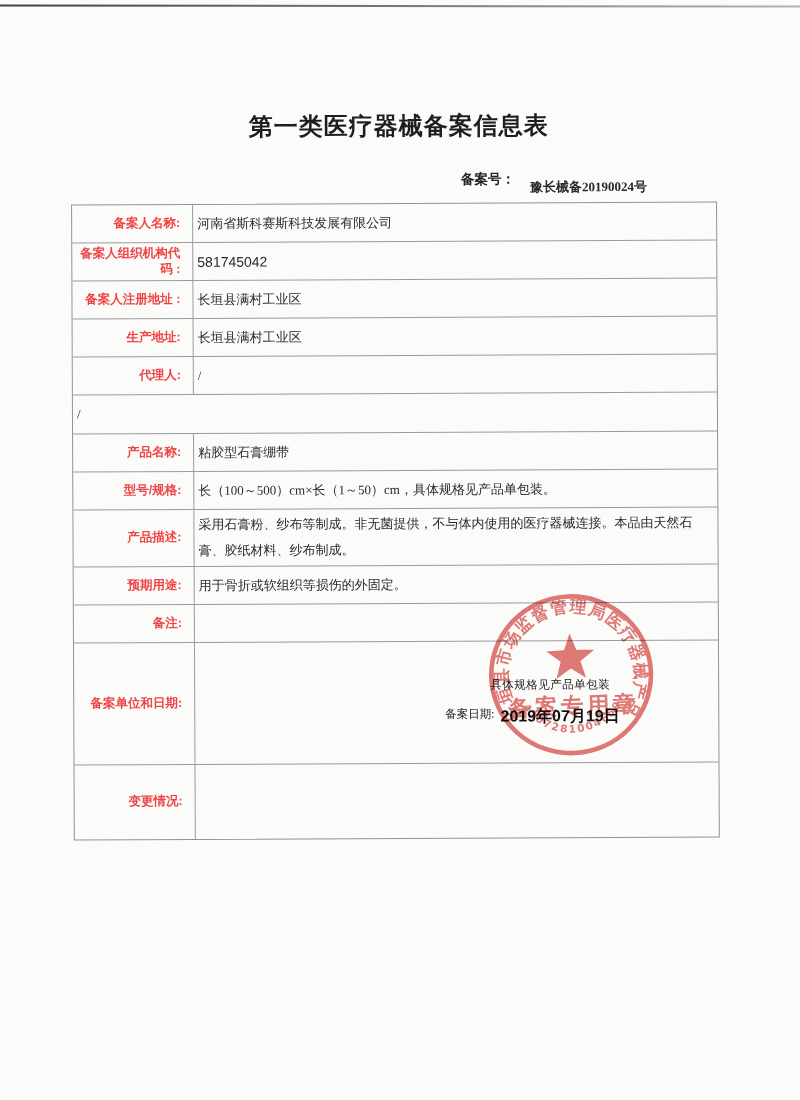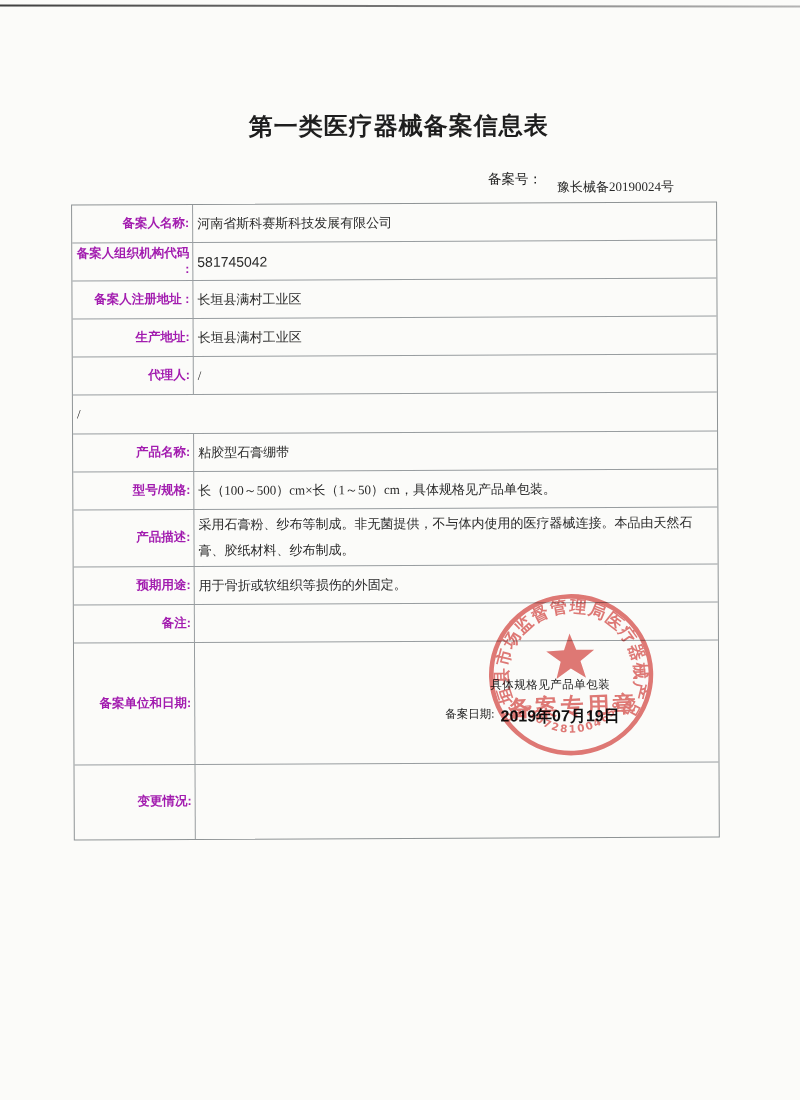--- a/index.html
+++ b/index.html
@@ -22,22 +22,22 @@
     transform-origin: 400px 420px;
     color: #262626;
   }
   .title {
     position: absolute; top: 110px; left: 0; width: 100%;
     text-align: center;
     font-size: 24px; font-weight: bold; letter-spacing: 1px;
     color: #1e1e1e;
   }
   .regno {
-    position: absolute; left: 489px; top: 171px;
-    font-size: 13.5px; font-weight: 400; color: #222;
+    position: absolute; left: 462px; top: 171px;
+    font-size: 13.5px; font-weight: 700; color: #222;
     display: flex;
   }
   .regno .val { margin-left: 11px; }
   .table {
     position: absolute; left: 72px; top: 203px; width: 646px;
     border: 1px solid #8f9496;
     background: transparent;
   }
   .row { display: flex; border-bottom: 1px solid #989da0; }
   .row:last-child { border-bottom: none; }
@@ -51,23 +51,23 @@
   .row:nth-child(8)  { height: 38px; }
   .row:nth-child(9)  { height: 57px; }
   .row:nth-child(10) { height: 38px; }
   .row:nth-child(11) { height: 38px; }
   .row:nth-child(12) { height: 122px; }
   .row:nth-child(13) { height: 74px; }
   .lbl {
     width: 121px; flex: 0 0 121px;
     border-right: 1px solid #989da0;
     display: flex; align-items: center; justify-content: flex-end;
-    padding-right: 3px;
+    padding-right: 12px;
     font-family: "Liberation Sans", "DejaVu Sans", sans-serif;
-    font-weight: bold; font-size: 12.5px; color: #a21caf;
+    font-weight: bold; font-size: 12.5px; color: #ef4444;
     text-align: right; line-height: 1.25;
   }
   .val {
     flex: 1;
     display: flex; align-items: center;
     padding: 4px 8px 4px 4px;
     font-size: 13px; color: #2a2a2a; line-height: 26px;
   }
   .row:nth-child(2) .val { font-family: "Liberation Sans", "DejaVu Sans", sans-serif; font-size: 14px; }
   .unit-name {

